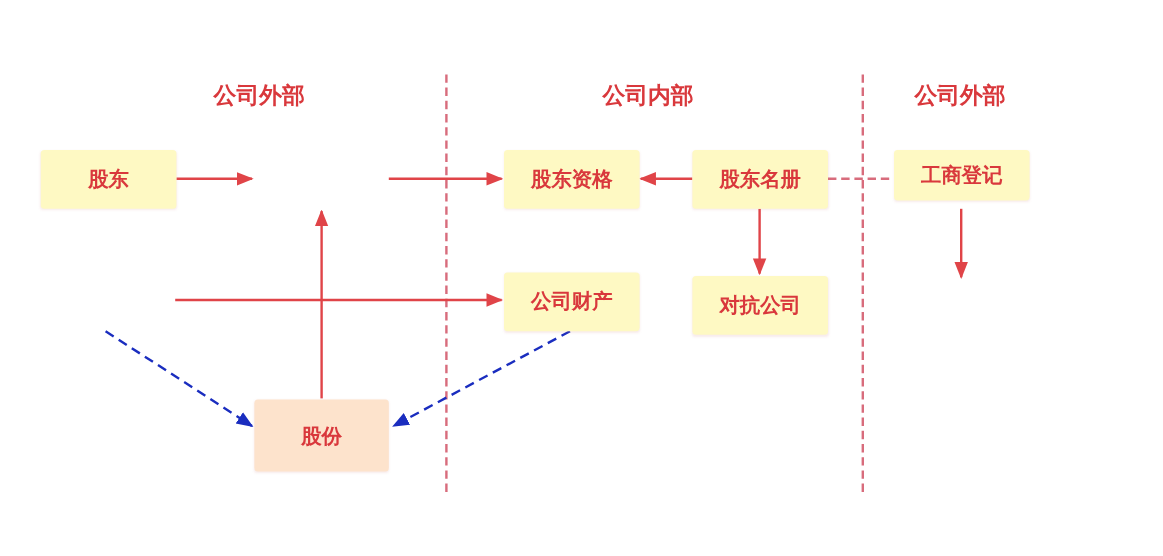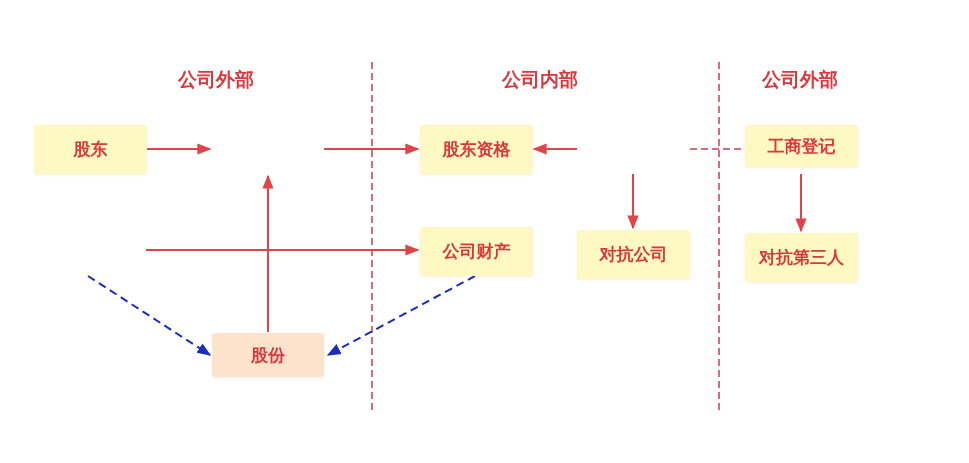--- a/index.html
+++ b/index.html
@@ -50,19 +50,19 @@
     <line x1="88" y1="276" x2="210" y2="355" stroke="#1a2dbf" stroke-width="2" stroke-dasharray="8,5" marker-end="url(#ab)"></line>
 
     <line x1="475" y1="276" x2="328" y2="355" stroke="#1a2dbf" stroke-width="2" stroke-dasharray="8,5" marker-end="url(#ab)"></line>
   </svg>
 
   <div class="section-title" style="left:216px; top:67px;">公司外部</div>
   <div class="section-title" style="left:540px; top:67px;">公司内部</div>
   <div class="section-title" style="left:800px; top:67px;">公司外部</div>
 
   <div class="node" style="left:34px; top:125px; width:113px; height:49px;">股东</div>
-  <div class="node alt" style="left:212px; top:333px; width:112px; height:44px;">股份</div>
+  <div class="node alt" style="left:212px; top:333px; width:112px; height:60px;">股份</div>
   <div class="node" style="left:420px; top:125px; width:113px; height:49px;">股东资格</div>
   <div class="node" style="left:420px; top:227px; width:113px; height:49px;">公司财产</div>
+  <div class="node" style="left:577px; top:125px; width:113px; height:49px;">股东名册</div>
   <div class="node" style="left:577px; top:230px; width:113px; height:49px;">对抗公司</div>
   <div class="node" style="left:745px; top:125px; width:113px; height:42px;">工商登记</div>
-  <div class="node" style="left:745px; top:233px; width:113px; height:49px;">对抗第三人</div>
 </div>
 
 </body></html>

